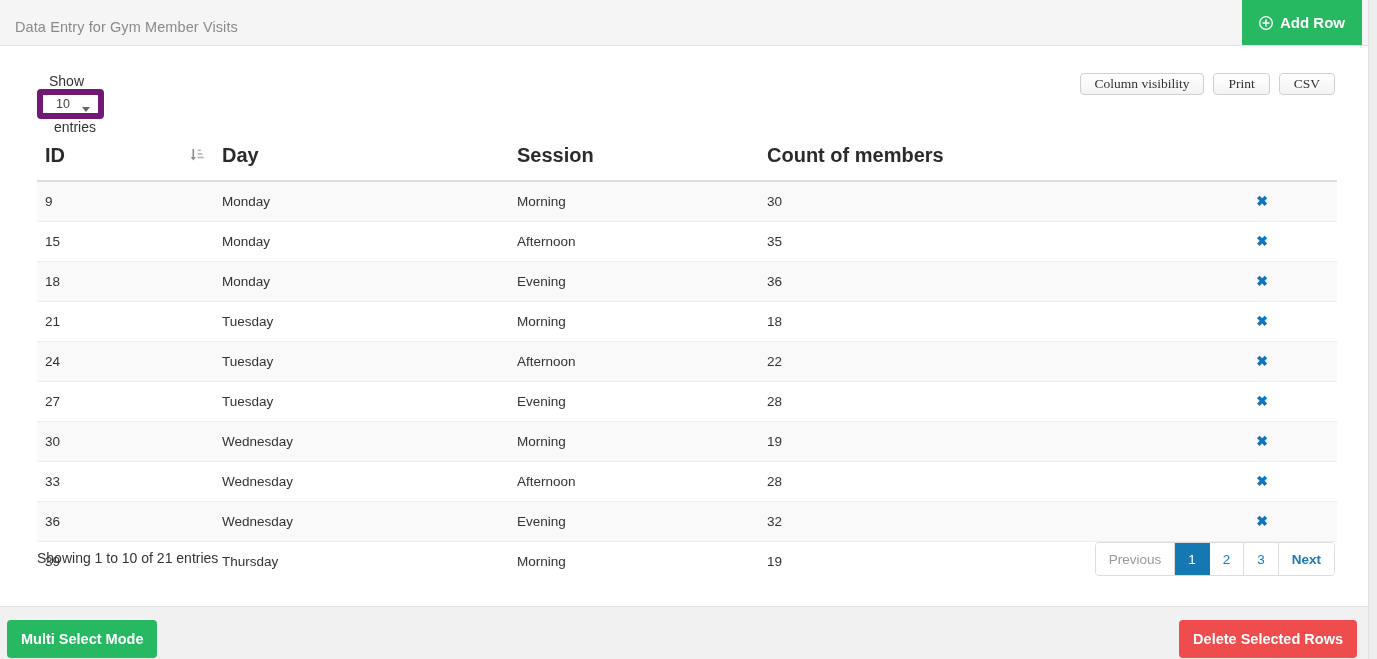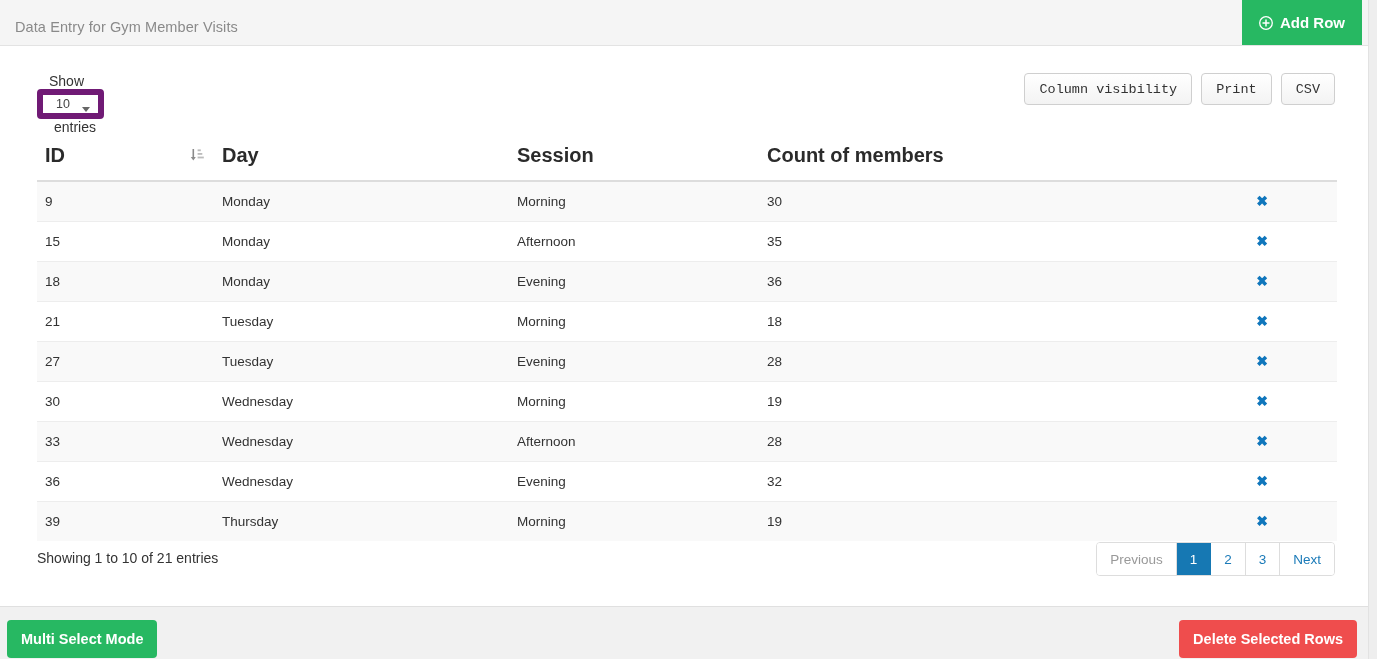--- a/index.html
+++ b/index.html
@@ -132,31 +132,31 @@
   .length-label-post { margin-left: 9px; }
 
   .dt-buttons {
     position: absolute;
     right: 33px;
     top: 26px;
     display: flex;
     gap: 9px;
   }
   .dt-button {
-    height: 32px;
+    height: 22px;
     padding: 0 14px;
     border: 1px solid #cfcfcf;
     border-radius: 4px;
     background: linear-gradient(to bottom, #ffffff 0%, #f3f3f3 100%);
     font-size: 13.5px;
     color: #333333;
     cursor: pointer;
     display: flex;
     align-items: center;
-    font-family: Liberation Mono, monospace;
+    font-family: Liberation Serif, serif;
   }
 
   
   .data-table {
     position: absolute;
     left: 37px;
     top: 85px;
     width: 1300px;
     border-collapse: collapse;
     font-size: 13.5px;
@@ -233,21 +233,21 @@
     align-items: center;
     justify-content: center;
     padding: 0 13px;
     font-size: 13.5px;
     color: #1a7ab8;
     border-right: 1px solid #dddddd;
     background: #ffffff;
     cursor: pointer;
     white-space: nowrap;
   }
-  .pg-btn:last-child { border-right: none; }
+  .pg-btn:last-child { border-right: none; font-weight: bold; }
   .pg-btn.disabled { color: #999999; cursor: default; }
   .pg-btn.active {
     background: #1678b3;
     color: #ffffff;
     border-right-color: #1678b3;
   }
 
   
   .bottom-bar {
     position: absolute;
@@ -388,20 +388,27 @@
             <td class="del-cell"><span class="del-icon">✖</span></td>
           </tr>
           <tr>
             <td class="cell-id">21</td>
             <td class="cell-day">Tuesday</td>
             <td class="cell-session">Morning</td>
             <td class="cell-count">18</td>
             <td class="del-cell"><span class="del-icon">✖</span></td>
           </tr>
           <tr>
+            <td class="cell-id">24</td>
+            <td class="cell-day">Tuesday</td>
+            <td class="cell-session">Afternoon</td>
+            <td class="cell-count">22</td>
+            <td class="del-cell"><span class="del-icon">✖</span></td>
+          </tr>
+          <tr>
             <td class="cell-id">27</td>
             <td class="cell-day">Tuesday</td>
             <td class="cell-session">Evening</td>
             <td class="cell-count">28</td>
             <td class="del-cell"><span class="del-icon">✖</span></td>
           </tr>
           <tr>
             <td class="cell-id">30</td>
             <td class="cell-day">Wednesday</td>
             <td class="cell-session">Morning</td>

